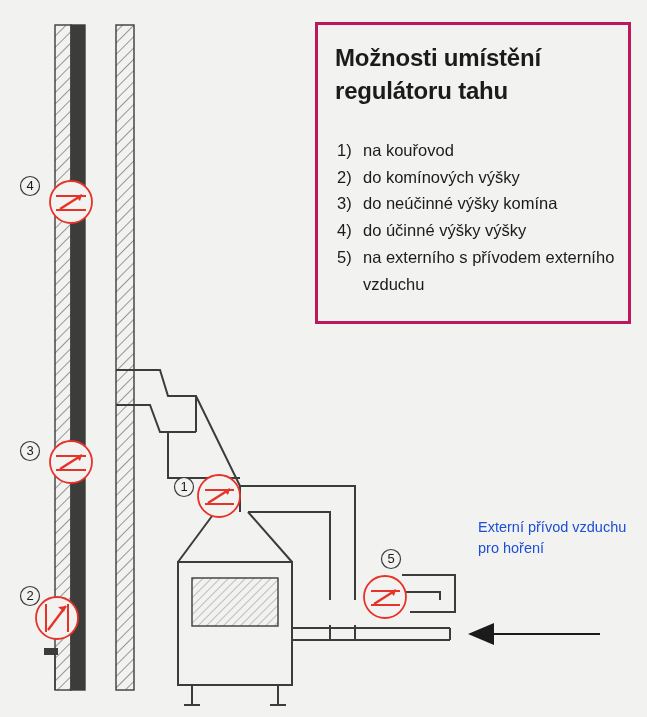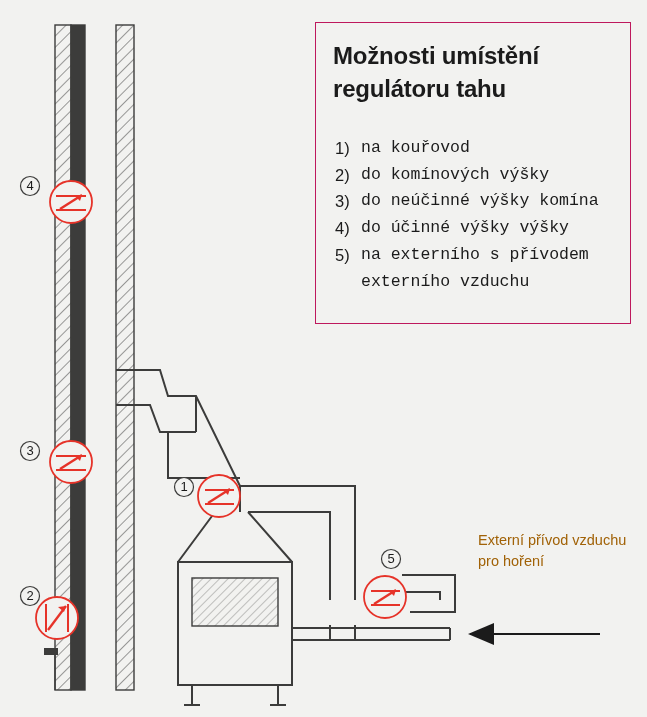--- a/index.html
+++ b/index.html
@@ -22,21 +22,21 @@
     left: 0;
     top: 0;
   }
   .legend-box {
     position: absolute;
     left: 315px;
     top: 22px;
     width: 316px;
     height: 302px;
     background: #f2f2f0;
-    border: 1px solid #be185d;
+    border: 3px solid #be185d;
     box-sizing: border-box;
   }
   .legend-title {
     position: absolute;
     left: 17px;
     top: 16px;
     width: 282px;
     font-size: 24px;
     font-weight: bold;
     line-height: 1.38;
@@ -55,30 +55,29 @@
   .legend-item {
     display: flex;
     align-items: flex-start;
   }
   .legend-num {
     width: 26px;
     flex: 0 0 26px;
   }
   .legend-text {
     flex: 1 1 auto;
-    font-family: Liberation Mono, monospace;
   }
   .ext-label {
     position: absolute;
     left: 478px;
-    top: 530px;
+    top: 517px;
     width: 150px;
     font-size: 14.5px;
     line-height: 1.46;
-    color: #a16207;
+    color: #1d4ed8;
   }
   .marker-label {
     position: absolute;
     font-size: 13px;
     color: #1b1b1b;
     text-align: center;
     width: 20px;
     line-height: 20px;
   }
 </style>

